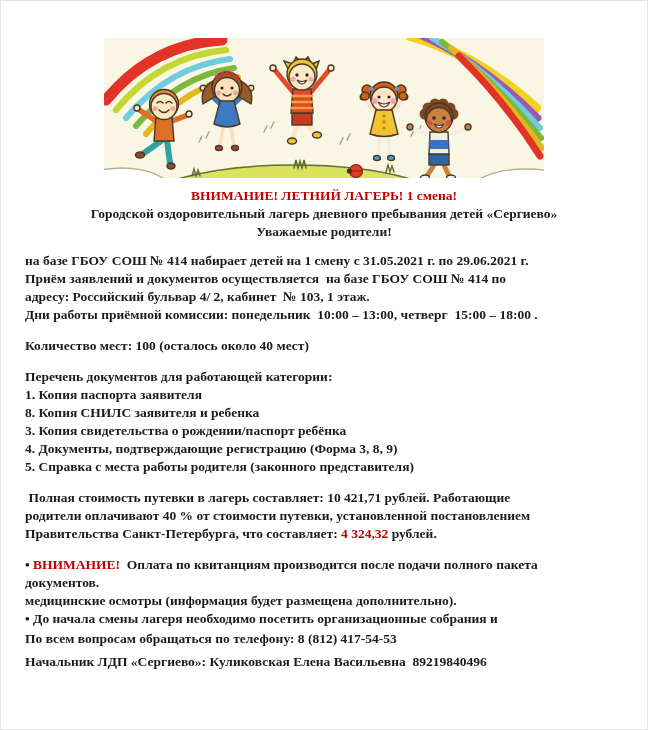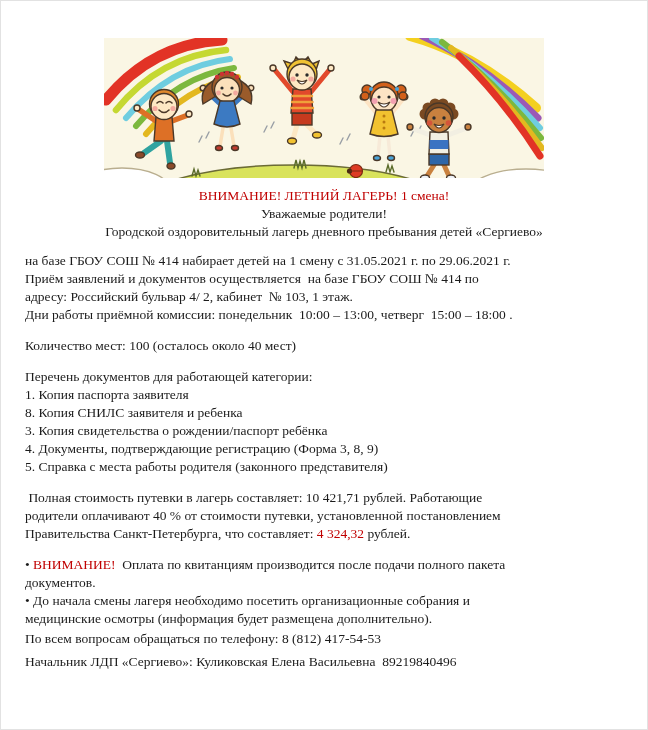--- a/index.html
+++ b/index.html
@@ -2,21 +2,21 @@
 <html><head>
 <meta charset="utf-8">
 <style>
   html,body { margin:0; padding:0; background:#ffffff; }
   .page {
     position:relative;
     width:646px; height:728px;
     border:1px solid #e2e2e2;
     background:#ffffff;
     font-family:"Liberation Serif", serif;
-    font-weight:normal;
+    font-weight:bold;
     color:#1b1b1b;
     font-size:13.5px;
     line-height:18px;
     overflow:hidden;
   }
   .illo { display:block; width:440px; height:140px; margin:37px auto 0 auto; }
   .titles { margin-top:9px; text-align:center; }
   .titles .line { white-space:pre; }
   .red { color:#c00000; }
   .content { padding:0 24px; }
@@ -185,22 +185,22 @@
       <circle cx="-5" cy="0" r="1.7" fill="#2a2a2a" stroke="none"></circle>
         <circle cx="5" cy="0" r="1.7" fill="#2a2a2a" stroke="none"></circle>
       <path d="M-5,6 Q0,14 5,6 Q0,9 -5,6 Z" fill="#ffffff" stroke-width="1.2"></path>
       <circle cx="-9.5" cy="5" r="2.8" fill="#d4543a" stroke="none"></circle>
         <circle cx="9.5" cy="5" r="2.8" fill="#d4543a" stroke="none"></circle>
     </g>
   </svg>
 
   <div class="titles">
     <div class="line red">ВНИМАНИЕ! ЛЕТНИЙ ЛАГЕРЬ! 1 смена!</div>
+    <div class="line">Городской оздоровительный лагерь дневного пребывания детей «Сергиево»</div>
     <div class="line">Уважаемые родители!</div>
-    <div class="line">Городской оздоровительный лагерь дневного пребывания детей «Сергиево»</div>
   </div>
 
   <div class="content">
 
     <div class="para intro">
       <div class="line">на базе ГБОУ СОШ № 414 набирает детей на 1 смену с 31.05.2021 г. по 29.06.2021 г.</div>
       <div class="line">Приём заявлений и документов осуществляется  на базе ГБОУ СОШ № 414 по</div>
       <div class="line">адресу: Российский бульвар 4/ 2, кабинет  № 103, 1 этаж.</div>
       <div class="line">Дни работы приёмной комиссии: понедельник  10:00 – 13:00, четверг  15:00 – 18:00 .</div>
     </div>
@@ -220,22 +220,22 @@
 
     <div class="para">
       <div class="line"> Полная стоимость путевки в лагерь составляет: 10 421,71 рублей. Работающие</div>
       <div class="line">родители оплачивают 40 % от стоимости путевки, установленной постановлением</div>
       <div class="line"><span>Правительства Санкт-Петербурга, что составляет: </span><span class="red">4 324,32</span><span> рублей.</span></div>
     </div>
 
     <div class="para">
       <div class="line"><span>• </span><span class="red">ВНИМАНИЕ!</span><span>  Оплата по квитанциям производится после подачи полного пакета</span></div>
       <div class="line">документов.</div>
+      <div class="line">медицинские осмотры (информация будет размещена дополнительно).</div>
       <div class="line">• До начала смены лагеря необходимо посетить организационные собрания и</div>
-      <div class="line">медицинские осмотры (информация будет размещена дополнительно).</div>
     </div>
 
     <div class="para phone">
       <div class="line">По всем вопросам обращаться по телефону: 8 (812) 417-54-53</div>
     </div>
 
     <div class="para chief">
       <div class="line">Начальник ЛДП «Сергиево»: Куликовская Елена Васильевна  89219840496</div>
     </div>
 

